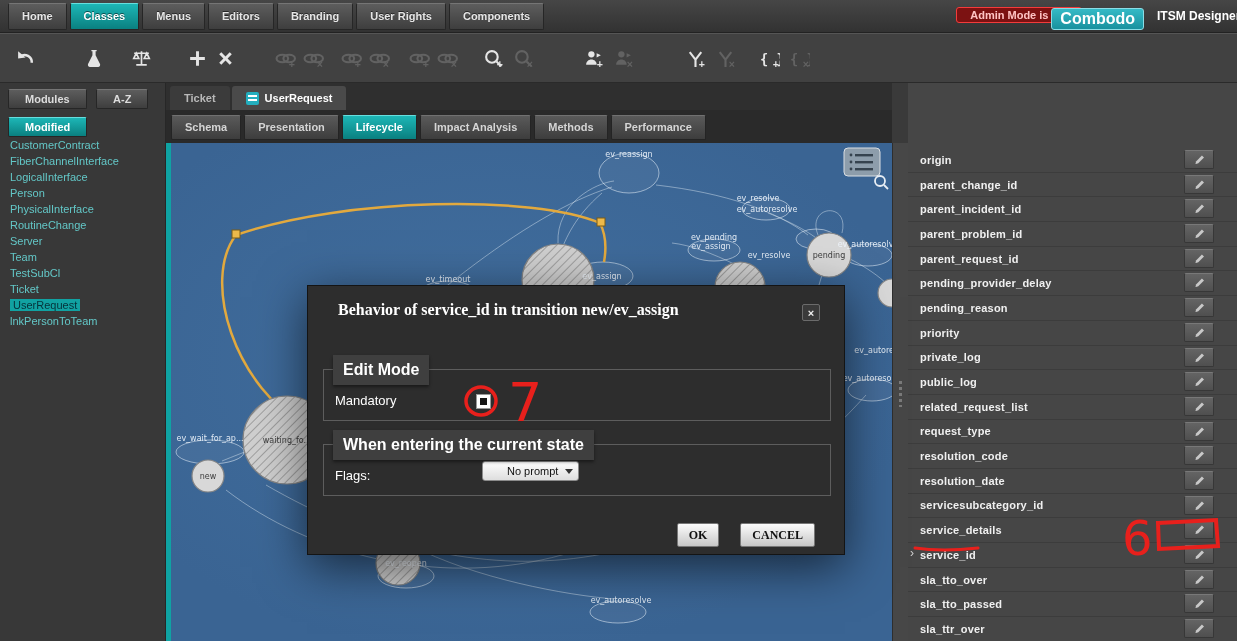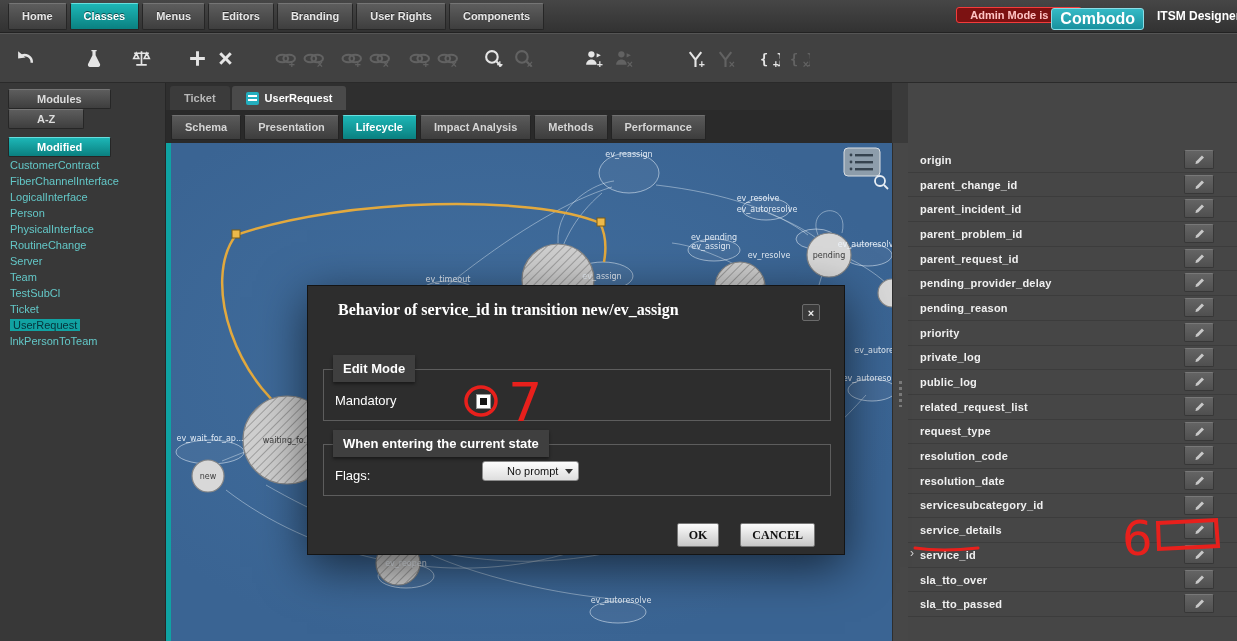--- a/index.html
+++ b/index.html
@@ -19,21 +19,21 @@
   .app-title{position:absolute;left:1157px;top:9px;color:#fff;font-size:12px;font-weight:bold;white-space:nowrap;width:80px;overflow:hidden}
 
   
   .toolbar{position:absolute;left:0;top:33px;width:1237px;height:50px;background:#414141;border-top:1px solid #555;border-bottom:1px solid #2a2a2a;box-sizing:border-box;padding:11px 0 0 12px}
   .tb-icon{display:inline-flex;width:26px;height:26px;align-items:center;justify-content:center;color:#e5e5e5;vertical-align:top;cursor:pointer}
   .tb-icon.disabled{color:#8a8a8a;opacity:.45;cursor:default}
 
   
   .sidebar{position:absolute;left:0;top:83px;width:166px;height:558px;background:#383838;border-right:1px solid #272727;box-sizing:border-box}
   .side-tabs{padding:6px 0 0 8px}
-  .side-btn{display:inline-block;padding:3px 28px;margin-right:5px;background:linear-gradient(#5d5d5d,#3e3e3e);border:1px solid #262626;border-top-color:#757575;border-radius:2px;color:#ddd;font-size:11px;font-weight:bold;cursor:pointer}
+  .side-btn{display:inline-block;padding:3px 16px;margin-right:5px;background:linear-gradient(#5d5d5d,#3e3e3e);border:1px solid #262626;border-top-color:#757575;border-radius:2px;color:#ddd;font-size:11px;font-weight:bold;cursor:pointer}
   .side-btn.teal{background:linear-gradient(#1db6b6,#0a8080);color:#fff;border-top-color:#66dede}
   .mod-row{padding:8px 0 0 8px}
   .side-list{}
   .side-item{height:16px;line-height:16px;padding-left:10px;font-size:11px;color:#63c7c7;white-space:nowrap;cursor:pointer}
   .side-item-text.selected{background:#11a2a2;color:#05323a;padding:0 3px}
 
   
   .class-tabs{position:absolute;left:166px;top:83px;width:726px;height:27px;background:#2f2f2f;display:flex;align-items:flex-end;padding-left:4px;box-sizing:border-box}
   .class-tab{height:24px;padding:0 14px;font-size:11px;font-weight:bold;color:#b9b9b9;background:#3b3b3b;margin-right:2px;border-radius:3px 3px 0 0;display:flex;align-items:center;gap:6px;cursor:pointer}
   .class-tab.active{background:#4a4a4a;color:#fff}
@@ -62,21 +62,21 @@
   .field-label{padding-left:12px;font-size:11px;font-weight:bold;color:#f0f0f0;letter-spacing:.2px}
   .row-marker{position:absolute;left:2px;top:4px;color:#cfcfcf;font-size:12px;line-height:12px}
   .edit-cell{position:absolute;left:276px;top:2px;width:30px;height:19px;background:linear-gradient(#646464,#4f4f4f);border:1px solid #373737;border-top-color:#787878;border-radius:2px;display:flex;align-items:center;justify-content:center;box-sizing:border-box;cursor:pointer}
 
   
   .modal{position:absolute;left:307px;top:285px;width:538px;height:270px;background:#2d2d2d;border:1px solid #141414;box-shadow:0 12px 45px rgba(0,0,0,.6);z-index:20;box-sizing:border-box}
   .modal-title{position:absolute;left:30px;top:15px;font-family:"Liberation Serif",serif;font-size:16px;font-weight:bold;color:#fff}
   .modal-close{position:absolute;right:24px;top:18px;width:18px;height:17px;background:#3a3a3a;border:1px solid #6b6b6b;border-radius:2px;color:#eee;font-size:11px;font-weight:bold;text-align:center;line-height:14px;cursor:pointer;padding:0}
   .group{position:absolute;left:15px;width:508px;height:52px;border:1px solid #5d5d5d;box-sizing:border-box}
   .g1{top:83px}.g2{top:158px}
-  .group-label{position:absolute;top:-15px;left:9px;background:#3f3f3f;box-shadow:0 2px 3px rgba(0,0,0,.45);padding:6px 10px;font-size:13px;font-weight:bold;color:#fff;z-index:2;white-space:nowrap}
+  .group-label{position:absolute;top:-15px;left:9px;background:#3f3f3f;box-shadow:0 2px 3px rgba(0,0,0,.45);padding:6px 10px;font-size:16px;font-weight:bold;color:#fff;z-index:2;white-space:nowrap}
   .fld-label{position:absolute;left:11px;top:23px;font-size:13px;color:#fff}
   .checkbox{position:absolute;left:152px;top:24px;width:13px;height:13px;background:#fff;border:1px solid #999;cursor:pointer}
   .checkbox.checked::after{content:"";position:absolute;left:3px;top:3px;right:3px;bottom:3px;background:#151515}
   .dropdown{position:absolute;left:158px;top:16px;width:97px;height:20px;background:linear-gradient(#fdfdfd,#dedede);border:1px solid #8b8b8b;border-radius:3px;font-size:11px;color:#111;line-height:18px;padding-left:24px;box-sizing:border-box;cursor:pointer}
   .caret{position:absolute;right:5px;top:7px;width:0;height:0;border-left:4px solid transparent;border-right:4px solid transparent;border-top:5px solid #333}
   .modal-buttons{position:absolute;right:29px;top:237px;display:flex;gap:21px}
   .btn{height:24px;padding:0 11px;background:linear-gradient(#fcfcfc,#c7c7c7);border:1px solid #777;border-radius:2px;font-family:"Liberation Serif",serif;font-size:12px;font-weight:bold;color:#111;cursor:pointer}
 
   
   .annotations{position:absolute;left:0;top:0;z-index:40;pointer-events:none}
@@ -482,20 +482,28 @@
         </span>
       </div>
       <div class="field-row">
         <span class="field-label">sla_tto_passed</span>
         <span class="edit-cell">
           <svg viewBox="0 0 16 16" width="13" height="13">
             <path d="M3 13l1-3 7-7 2.5 2.5-7 7-3 1z" fill="#c9c9c9"></path>
           </svg>
         </span>
       </div>
+      <div class="field-row">
+        <span class="field-label">sla_ttr_over</span>
+        <span class="edit-cell">
+          <svg viewBox="0 0 16 16" width="13" height="13">
+            <path d="M3 13l1-3 7-7 2.5 2.5-7 7-3 1z" fill="#c9c9c9"></path>
+          </svg>
+        </span>
+      </div>
     </div>
 </div>
 
 <div class="modal">
   <div class="modal-title">Behavior of service_id in transition new/ev_assign</div>
   <button class="modal-close">×</button>
 
   <div class="group g1">
     <div class="group-label">Edit Mode</div>
     <span class="fld-label">Mandatory</span>

